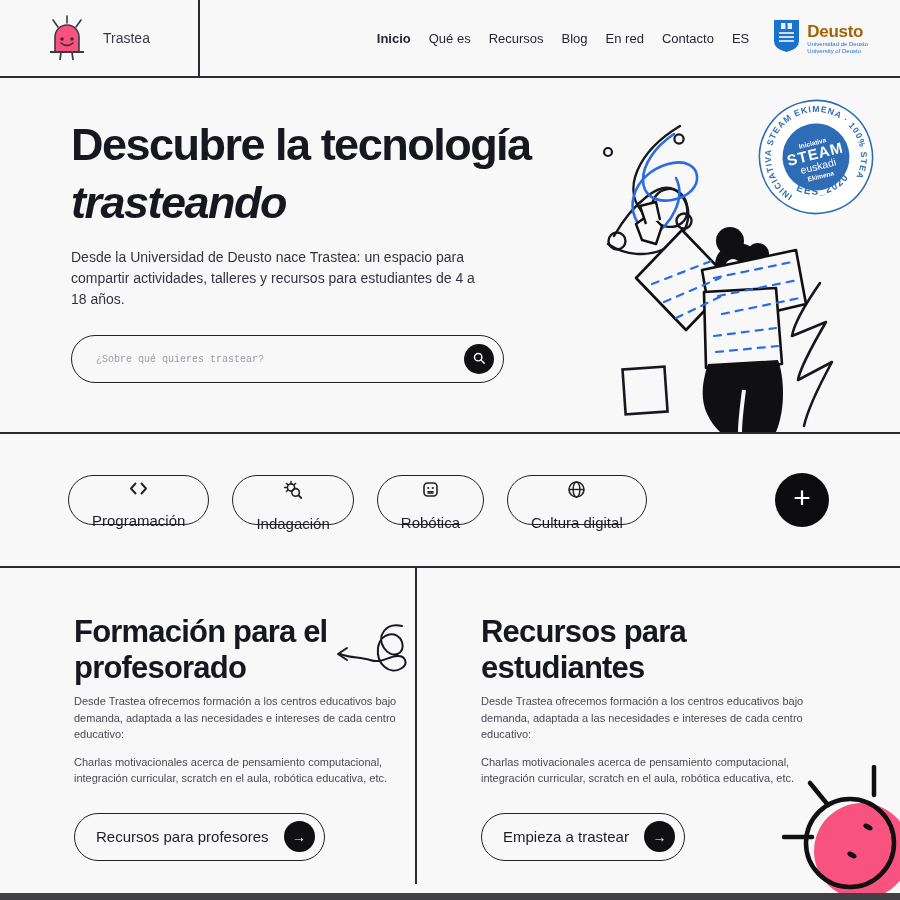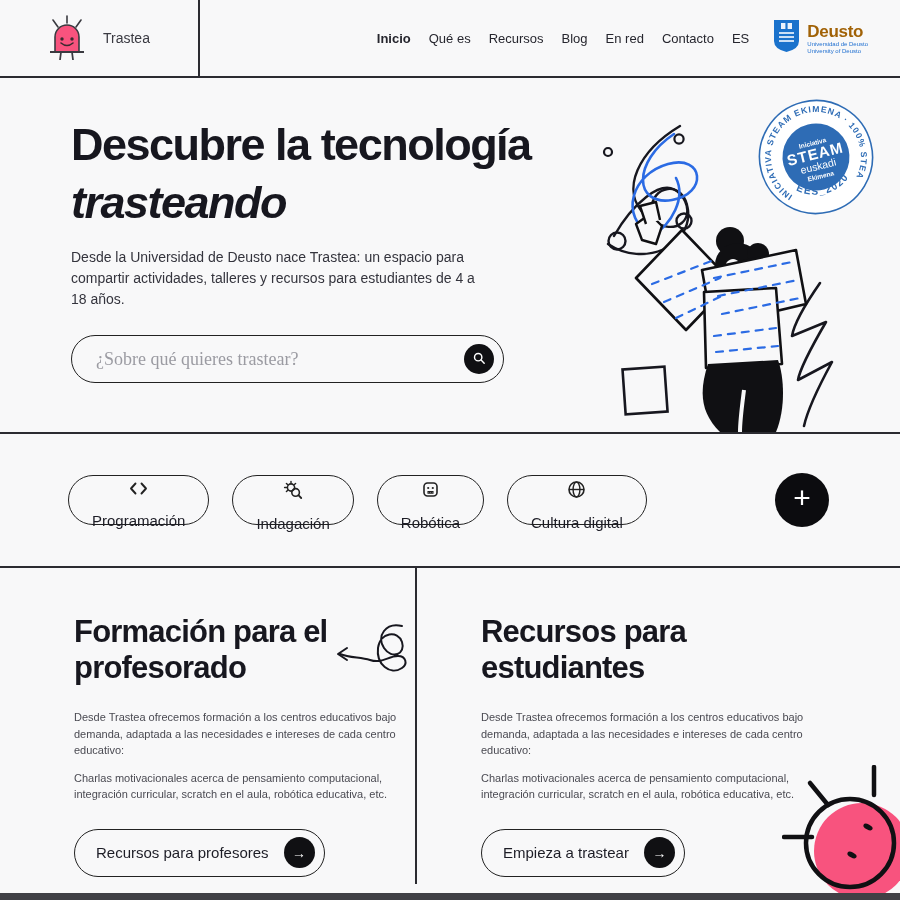--- a/index.html
+++ b/index.html
@@ -21,22 +21,22 @@
   .deusto-name{font-size:17px;font-weight:bold;color:#a16207;letter-spacing:-0.3px;}
   .deusto-sub{font-size:6px;color:#1f6fd0;margin-top:1px;}
   
   .hero{height:354px;border-bottom:2px solid #2b2b31;position:relative;}
   .hero-content{position:absolute;left:71px;top:38px;width:460px;}
   .hero-title{margin:0;font-size:45px;font-weight:600;letter-spacing:-1.5px;line-height:1.28;color:#17171f;}
   .hero-title .line2{font-style:italic;font-weight:700;}
   .hero-desc{margin:16px 0 0;font-size:14px;line-height:1.5;color:#34343d;width:422px;}
   .search{margin-top:25px;width:433px;height:48px;box-sizing:border-box;border:1.6px solid #222;
           border-radius:25px;display:flex;align-items:center;background:transparent;}
-  .search input{flex:1;border:none;outline:none;background:transparent;font-size:18px;
-                padding-left:24px;color:#333;font-family:Liberation Serif, serif;}
+  .search input{flex:1;border:none;outline:none;background:transparent;font-size:10px;
+                padding-left:24px;color:#333;font-family:Liberation Mono, monospace;}
   .search input::placeholder{color:#9b9ba2;}
   .search-btn{width:30px;height:30px;border-radius:50%;background:#101013;border:none;margin-right:9px;
               display:flex;align-items:center;justify-content:center;cursor:pointer;flex:none;}
   .hero-art{position:absolute;right:0;top:0;width:320px;height:354px;pointer-events:none;}
   .badge{position:absolute;right:25px;top:20px;width:118px;height:118px;}
   
   .pills{height:134px;border-bottom:2px solid #2b2b31;display:flex;align-items:center;
          box-sizing:border-box;padding:0 71px 0 68px;gap:23px;}
   .pill{height:50px;border:1.6px solid #222;border-radius:26px;background:transparent;
         display:flex;align-items:center;gap:12px;padding:4px 23px;font-size:15px;color:#1d1d26;
@@ -44,21 +44,21 @@
   .plus-btn{width:54px;height:54px;border-radius:50%;background:#0c0c0f;color:#fff;border:none;
             font-size:30px;line-height:1;display:flex;align-items:center;justify-content:center;
             margin-left:auto;cursor:pointer;padding:0 0 4px 0;}
   
   .columns{height:316px;display:flex;position:relative;}
   .col{width:415px;box-sizing:border-box;padding:46px 30px 0 74px;position:relative;}
   .col.right{border-left:2px solid #2b2b31;width:422px;padding-left:64px;}
   .col h2{margin:0;font-size:31px;font-weight:600;letter-spacing:-0.8px;line-height:1.15;
           color:#17171f;width:255px;}
   .col p{font-size:11px;line-height:1.5;color:#4a4a52;width:335px;margin:11px 0 0;}
-  .col p.first{margin-top:24px;}
+  .col p.first{margin-top:8px;}
   .cta{margin-top:26px;height:48px;box-sizing:border-box;border:1.6px solid #222;border-radius:26px;
        background:transparent;display:inline-flex;align-items:center;gap:15px;padding:0 9px 0 21px;
        font-size:15px;color:#1d1d26;font-family:"Liberation Sans",sans-serif;cursor:pointer;}
   .cta-circle{width:31px;height:31px;border-radius:50%;background:#101013;color:#fff;
               display:flex;align-items:center;justify-content:center;font-size:14px;flex:none;}
   .squiggle{position:absolute;left:332px;top:52px;}
   
   .sun{position:absolute;right:0;bottom:7px;width:118px;height:128px;pointer-events:none;}
   .footer-bar{position:absolute;left:0;bottom:0;width:900px;height:7px;background:#404045;}
 </style>

